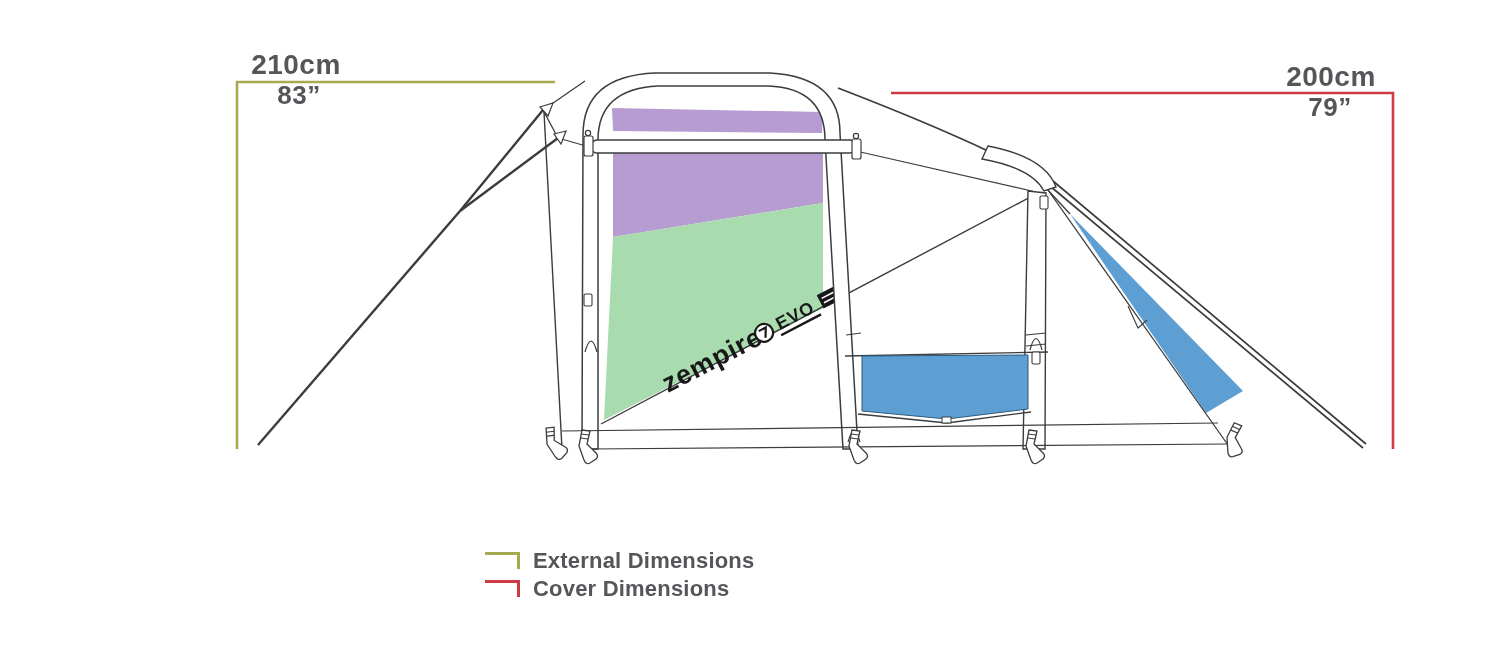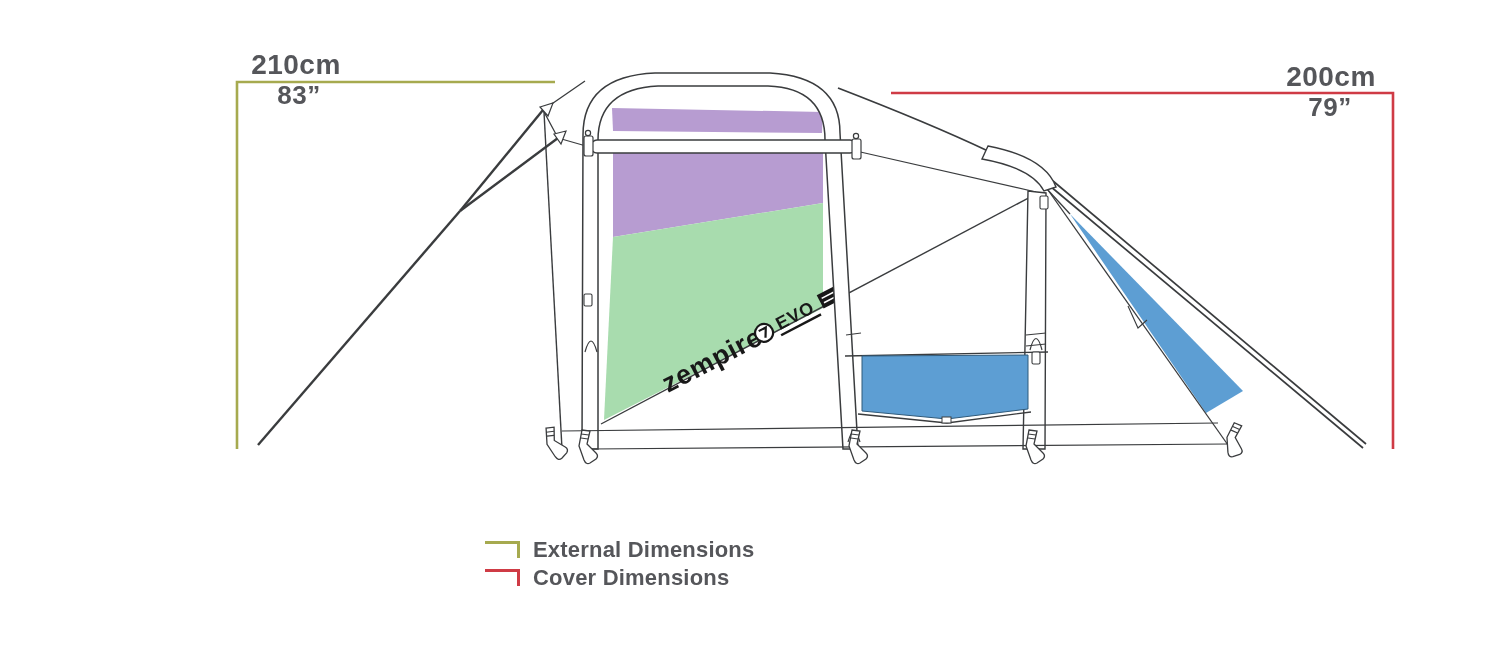--- a/index.html
+++ b/index.html
@@ -6,21 +6,21 @@
   body{width:1500px;height:657px;position:relative;overflow:hidden;
        font-family:"Liberation Sans", sans-serif;}
   .stage{position:absolute;left:0;top:0;width:1500px;height:657px;}
   svg text{font-family:"Liberation Sans", sans-serif;font-weight:bold;fill:#55565a;}
   .legend{position:absolute;color:#55565a;font-weight:bold;}
   .legend-row{display:flex;align-items:flex-start;height:28px;}
   .legend-row .lbl{font-size:22px;line-height:24px;letter-spacing:.2px;}
   .corner-sym{width:32px;height:14px;border-top:3px solid #999;
               border-right:3px solid #999;margin-right:13px;margin-top:3px;}
   .swatch{width:38px;height:20px;margin-right:15px;margin-top:2px;border-radius:1px;}
-  .legend-left{left:485px;top:538px;text-align:right;}
+  .legend-left{left:485px;top:549px;text-align:right;}
   .legend-right{left:793px;top:529px;}
 </style>
 </head>
 <body>
 
 <div class="stage">
 <svg width="1500" height="657" viewBox="0 0 1500 657">
   <defs>
     <g id="pegshape">
       <path d="M 1,-12 L 9,-11 L 6,2 L 15,11 Q 18,14 15,17 L 9,21 Q 5,23 3,18 L -2,4 Z" fill="#ffffff" stroke="#3a3c3e" stroke-width="1.3"></path>

